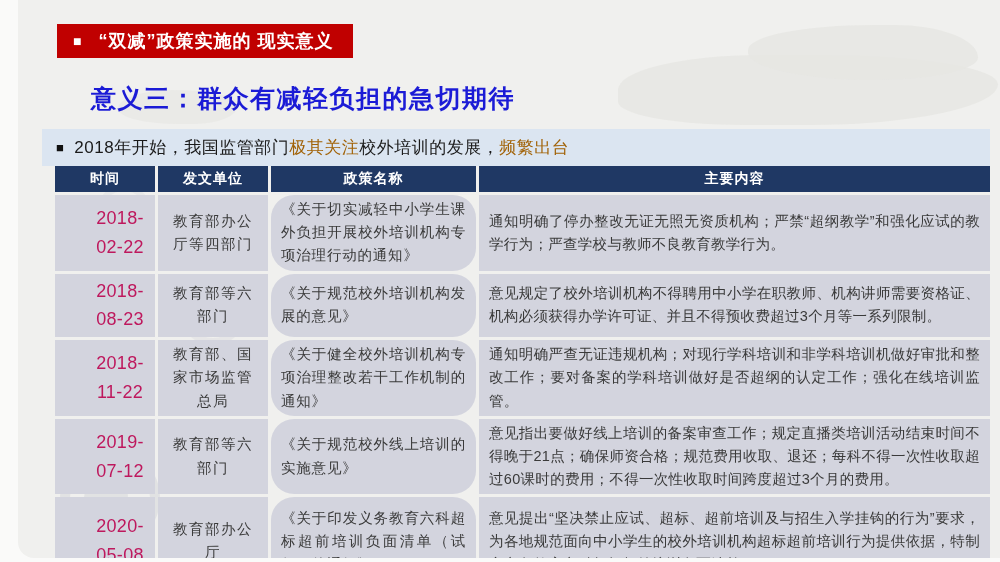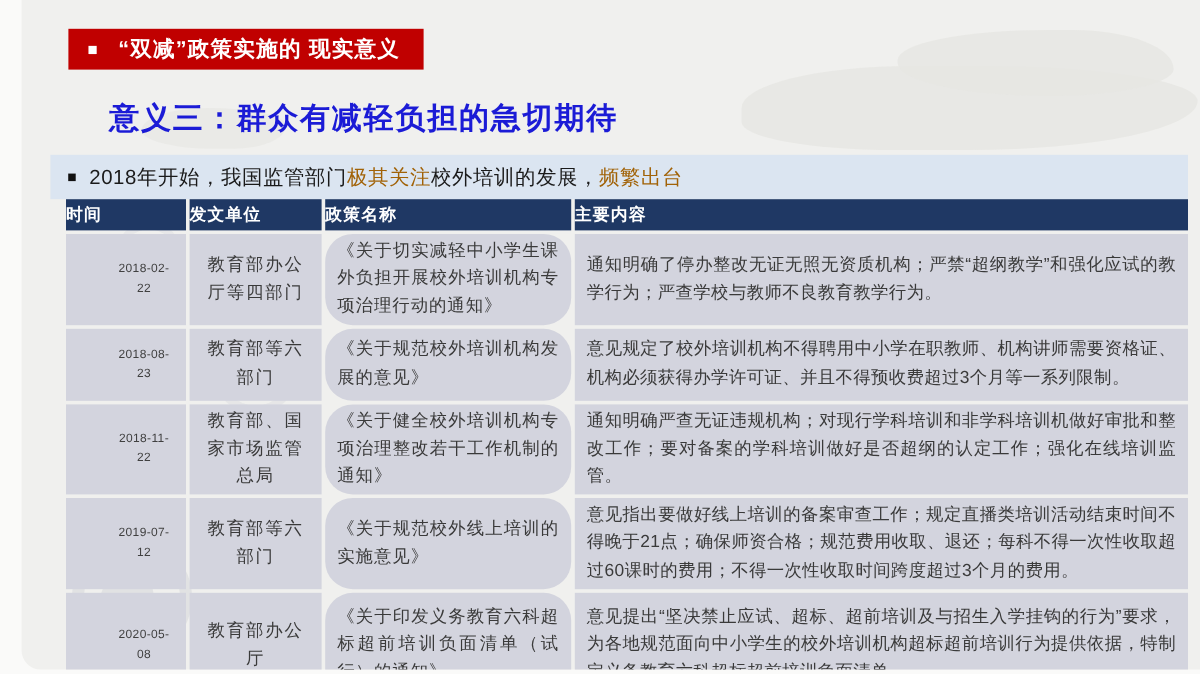--- a/index.html
+++ b/index.html
@@ -31,24 +31,24 @@
 
   .intro { position:absolute; left:24px; top:129px; width:948px; height:37px; background:#dbe5f1;
            display:flex; align-items:center; padding-left:14px; font-size:17px; color:#1a1a1a;
            letter-spacing:0.5px; white-space:nowrap; }
   .intro-bullet { font-size:13px; margin-right:10px; color:#111; }
   .seg-red { color:#a16207; }
 
   table.policy { position:absolute; left:34px; top:163px; width:941px;
                  border-collapse:separate; border-spacing:3px; table-layout:fixed; }
   th { background:#1f3864; color:#ffffff; font-size:14px; font-weight:bold;
-       height:26px; text-align:left; letter-spacing:1px; }
+       height:26px; text-align:center; letter-spacing:1px; }
   td { background:#d3d4de; color:#3a3a3a; font-size:14.5px; line-height:1.6;
        padding:3px 10px; vertical-align:middle; }
-  .c-date    { text-align:center; color:#404040; font-size:10px; letter-spacing:0.3px;padding-left:40px; }
+  .c-date    { text-align:center; color:#be185d; font-size:18px; letter-spacing:0.3px;padding-left:40px; }
   .c-unit    { text-align:center; letter-spacing:1.5px;padding-left:10px; }
   .c-policy  { text-align:justify; letter-spacing:0.8px;border-radius:23px; }
   .c-content { text-align:justify; letter-spacing:0.3px; }
   .r1 { height:72px; } .r2 { height:60px; } .r3 { height:60px; } .r4 { height:68px; } .r5 { height:88px; }
 </style>
 </head>
 <body>
 
 <div class="slide">
 

